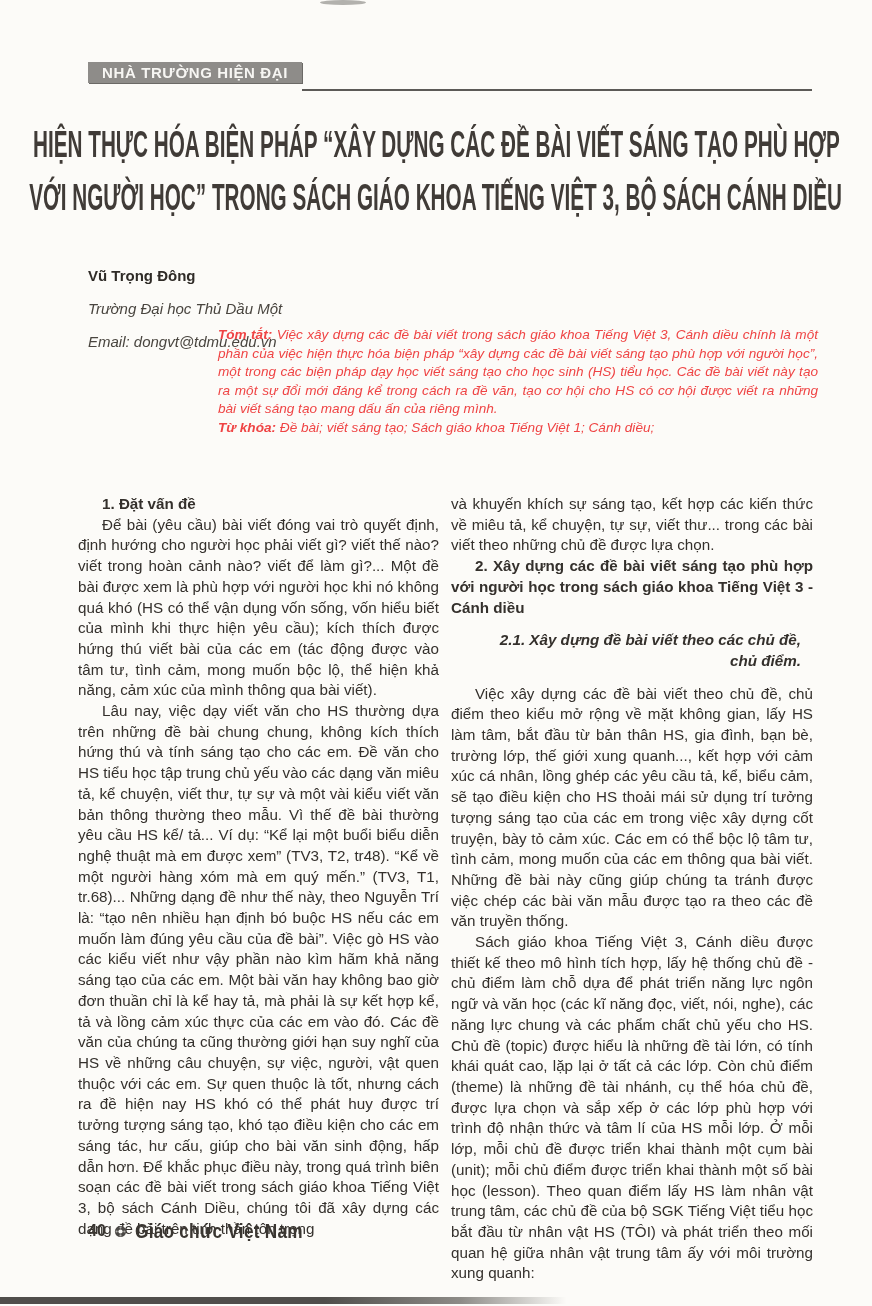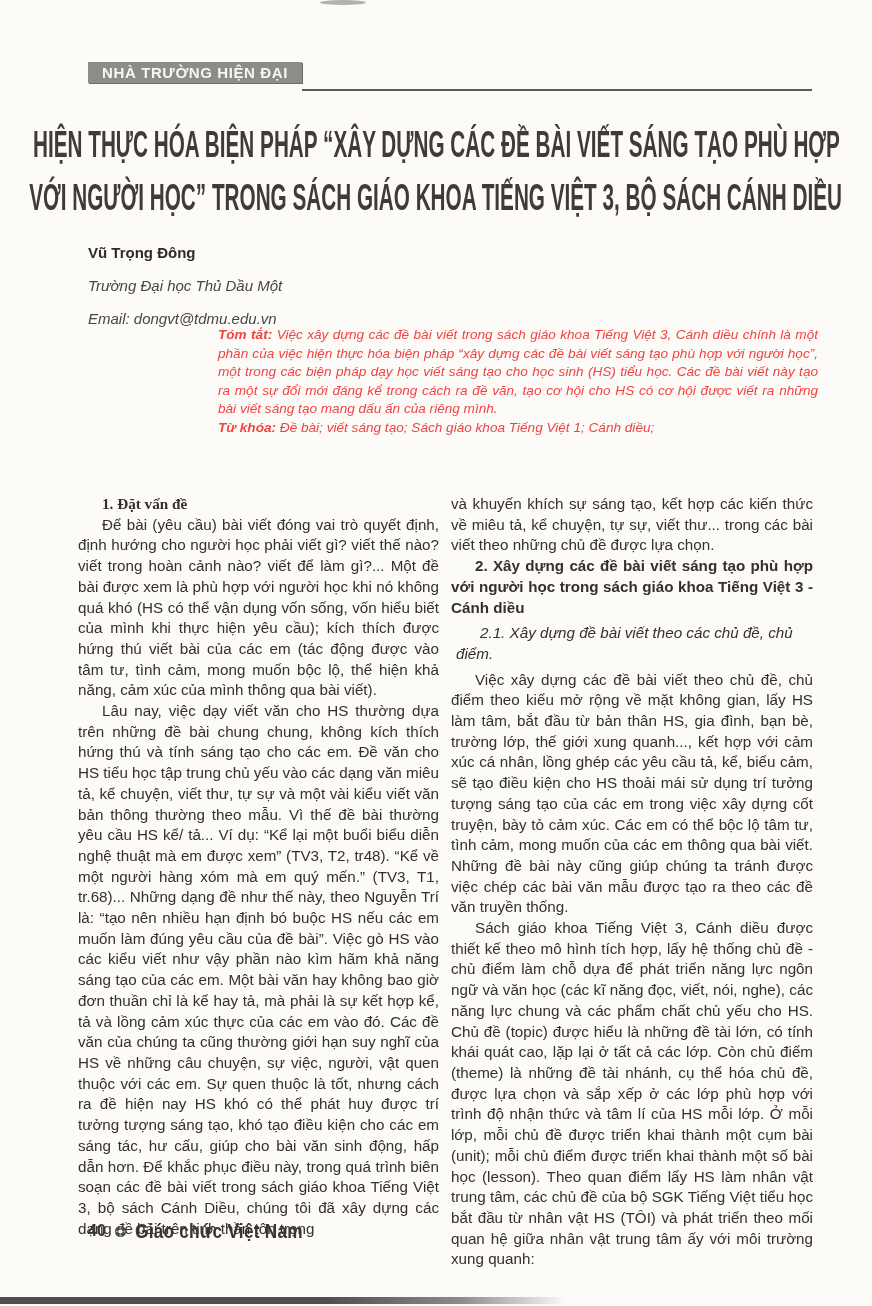--- a/index.html
+++ b/index.html
@@ -29,42 +29,42 @@
   .title-wrap{position:absolute;left:66px;width:740px;height:44px;display:flex;justify-content:center;overflow:visible;}
   .title-wrap.l1{top:124px;}
   .title-wrap.l2{top:177px;}
   .title-line{
     white-space:nowrap;
     font-size:37px;font-weight:bold;color:#403b37;
     transform:scaleX(.56);transform-origin:center center;
     letter-spacing:0;
   }
   
-  .author-block{position:absolute;left:88px;top:242px;line-height:21px;font-size:15px;}
+  .author-block{position:absolute;left:88px;top:265px;line-height:21px;font-size:15px;}
   .author-name{font-weight:bold;color:#2f2b27;}
   .author-affil,.author-email{font-style:italic;color:#49453f;margin-top:12px;}
   
   .abstract-block{
     position:absolute;left:218px;top:326px;width:600px;
     font-size:13.6px;font-style:italic;line-height:18.6px;color:#ef4444;
   }
   .abs-main{text-align:justify;}
   .abs-label{font-weight:bold;}
   
   .col{
     position:absolute;top:494px;width:361px;
     font-size:15.2px;line-height:20.7px;text-align:justify;color:#34302c;
   }
   .col-left{left:78px;}
   .col-right{left:451px;width:362px;}
   .col p{margin:0;text-indent:24px;}
   .col p.no-indent{text-indent:0;}
-  .col .h-num{font-weight:bold;margin:0;text-indent:24px;text-align:left;font-family:Liberation Serif, serif;}
+  .col .h-num{font-weight:bold;margin:0;text-indent:24px;text-align:left;}
   .col .h-sec{font-weight:bold;margin:0;text-indent:24px;}
-  .col .h-sub{font-style:italic;margin:5px;text-indent:24px;text-align:left;}
+  .col .h-sub{font-style:italic;margin:12px;text-indent:24px;text-align:right;font-weight:bold;}
   
   .footer{position:absolute;left:88px;top:1219px;display:flex;align-items:center;gap:8px;}
   .footer-page{font-size:16px;font-weight:bold;color:#3a3631;}
   .footer-journal{
     display:inline-block;font-size:21px;font-weight:bold;color:#3a3631;
     transform:scaleX(.82);transform-origin:left center;white-space:nowrap;letter-spacing:.3px;
   }
   .flower-icon{display:inline-block;line-height:0;}
 </style>
 </head>

